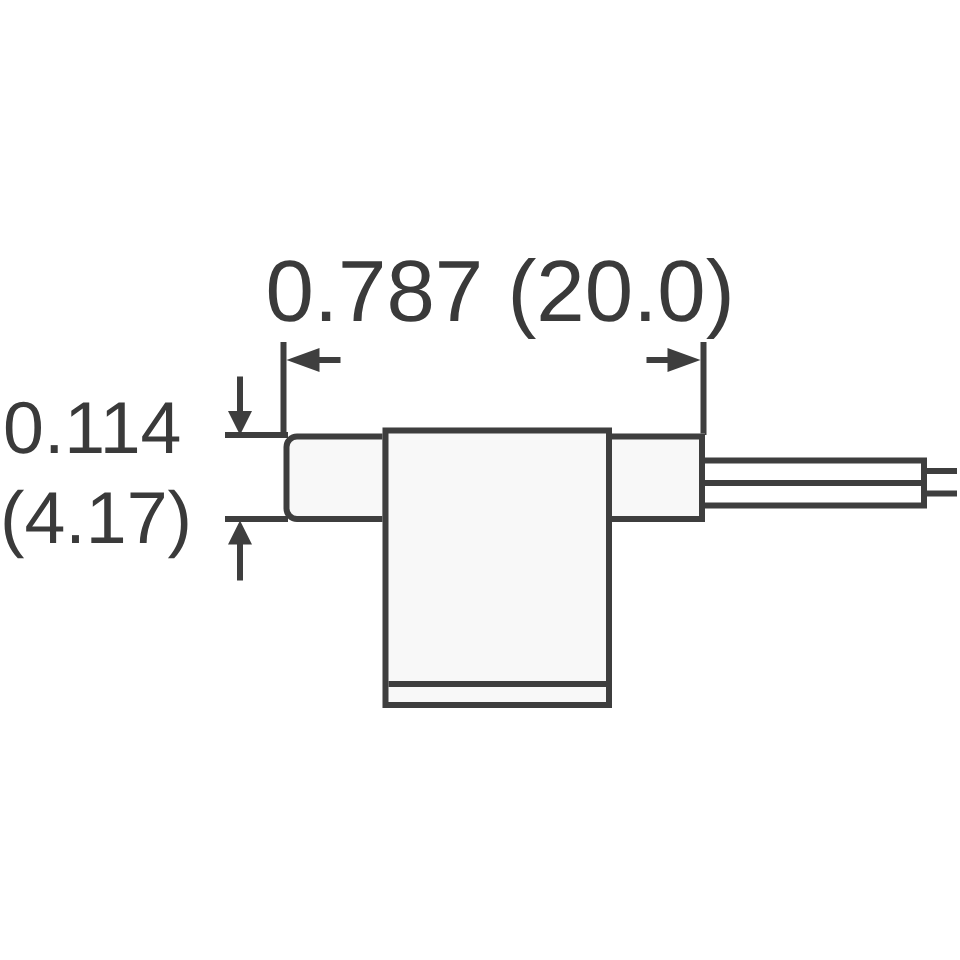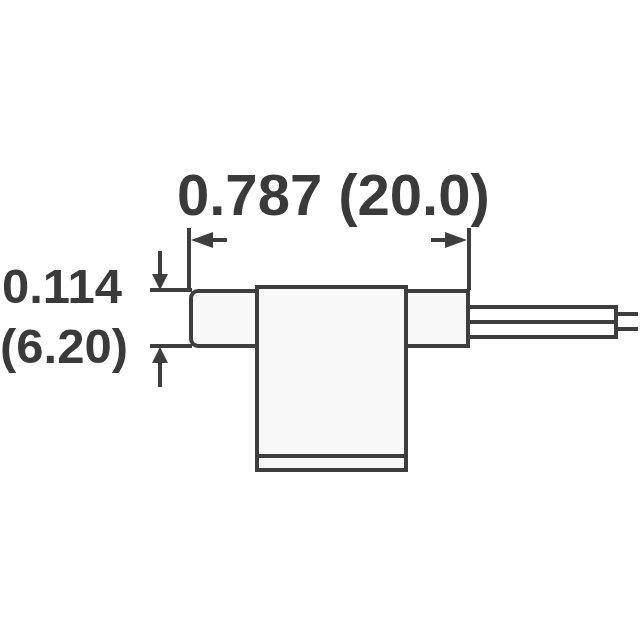--- a/index.html
+++ b/index.html
@@ -7,21 +7,20 @@
     padding: 0;
     background: #ffffff;
     font-family: "Liberation Sans", sans-serif;
   }
   .canvas {
     position: relative;
     width: 640px;
     height: 640px;
     background: #ffffff;
     overflow: hidden;
-    font-weight: bold;
   }
   .canvas * { box-sizing: border-box; position: absolute; }
 
   
   .dim-text {
     color: #3a3a3a;
     line-height: 1;
     white-space: nowrap;
   }
   .width-label  { left: 177px; top: 166px; font-size: 58px; }
@@ -99,21 +98,21 @@
   <div class="dim-text width-label">0.787 (20.0)</div>
 
   <div class="stroke ext-left"></div>
   <div class="stroke ext-right"></div>
   <div class="arrow-w-left-head"></div>
   <div class="stroke arrow-w-left-tail"></div>
   <div class="arrow-w-right-head"></div>
   <div class="stroke arrow-w-right-tail"></div>
 
   <div class="dim-text height-label-in">0.114</div>
-  <div class="dim-text height-label-mm">(6.20)</div>
+  <div class="dim-text height-label-mm">(4.17)</div>
 
   <div class="stroke ext-top-h"></div>
   <div class="stroke ext-bottom-h"></div>
   <div class="stroke arrow-down-tail"></div>
   <div class="arrow-down-head"></div>
   <div class="arrow-up-head"></div>
   <div class="stroke arrow-up-tail"></div>
 
   <div class="wire-pair"></div>
   <div class="stroke wire-divider"></div>

